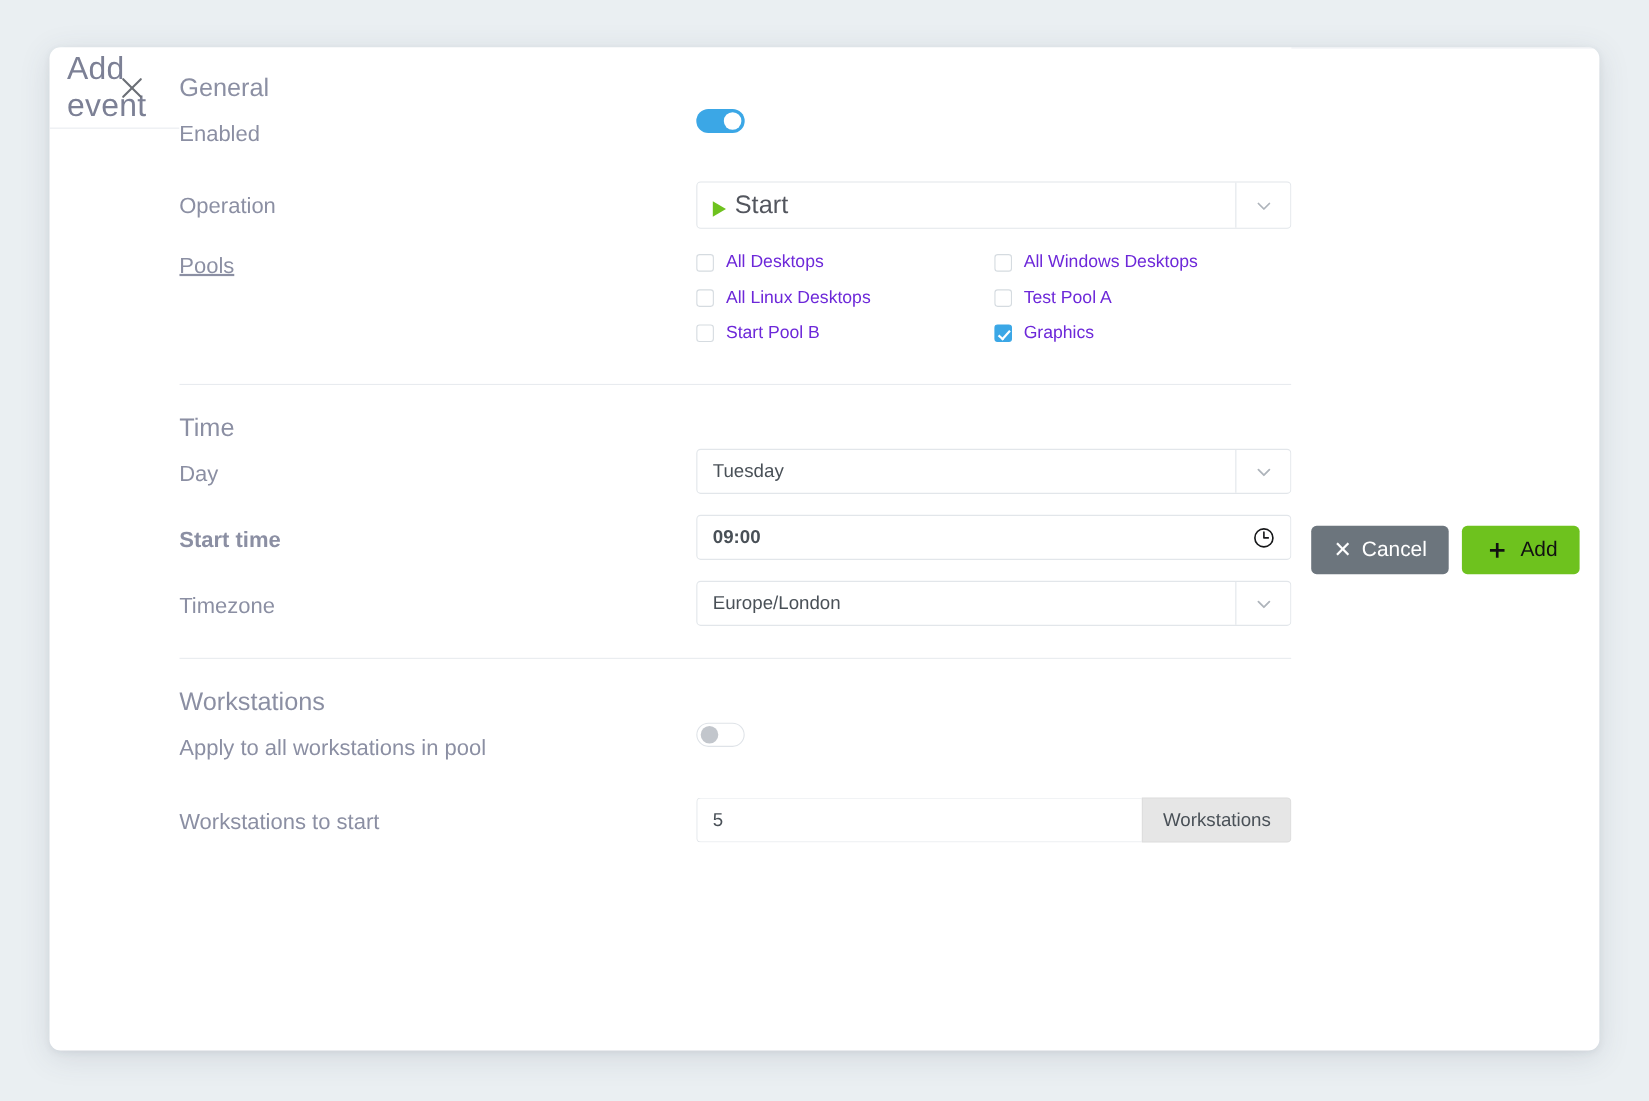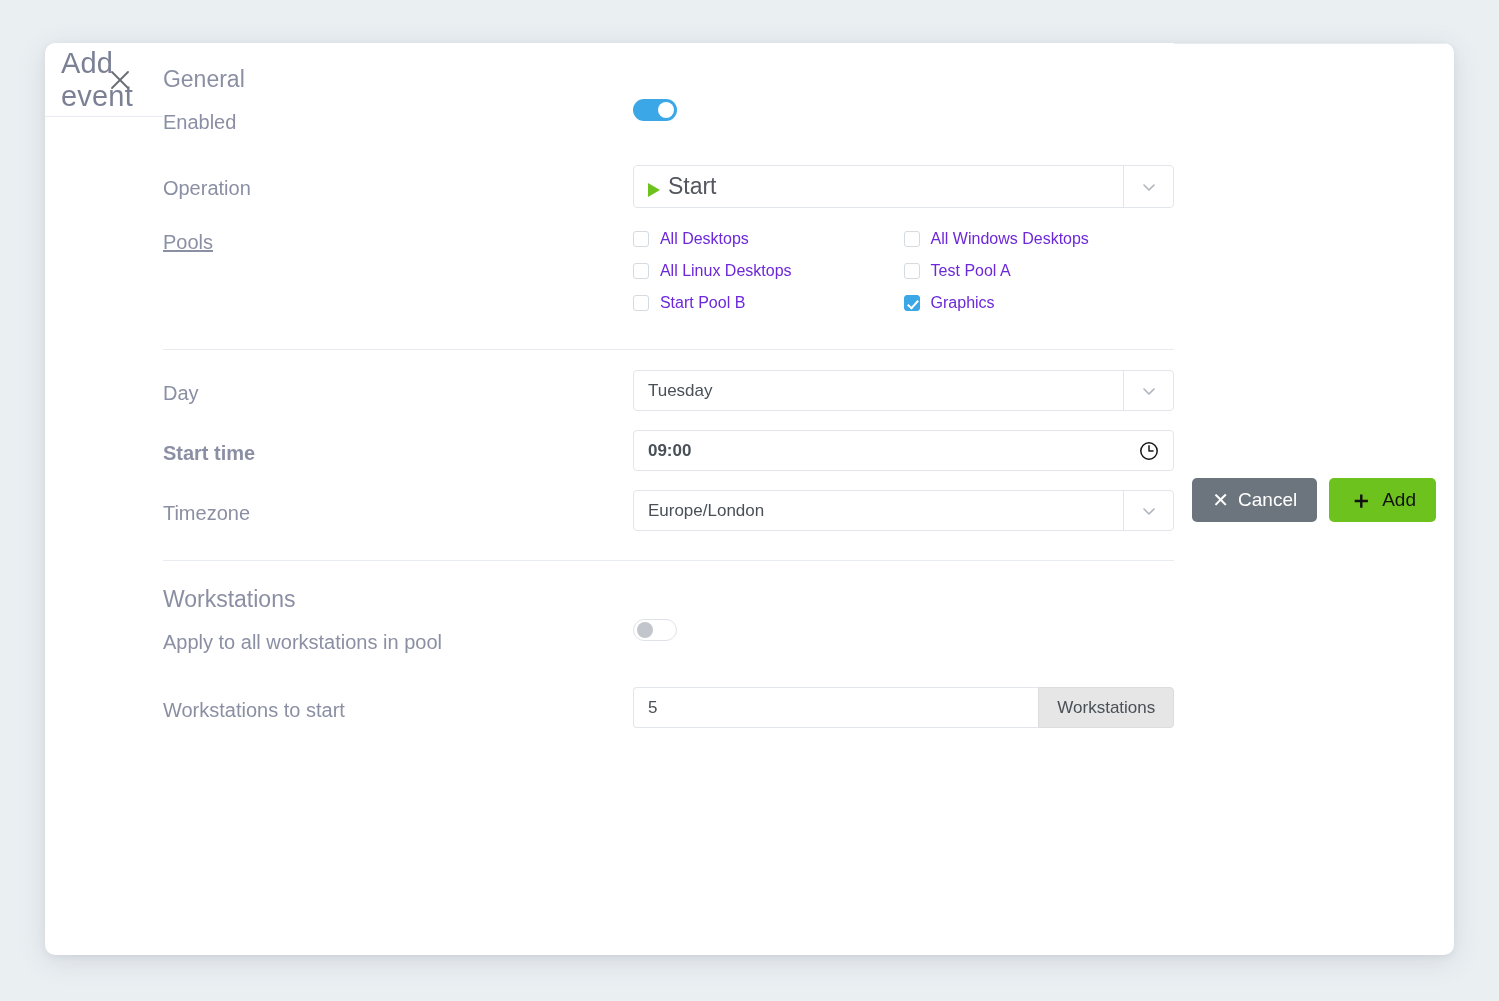--- a/index.html
+++ b/index.html
@@ -319,20 +319,21 @@
               <span class="cbx checked"></span>
               <span class="pool-label">Graphics</span>
             </div>
             <div></div>
           </div>
         </div>
       </div>
     </div>
 
     <div class="section" style="margin-top:30px; padding-top:16px;">
+      <div class="section-title">Time</div>
 
       <div class="row" style="margin-top:4px;">
         <div class="row-label">Day</div>
         <div class="row-control">
           <div class="field select">
             <span class="val">Tuesday</span>
             <span class="chev">
               <svg width="16" height="16" viewBox="0 0 16 16" fill="none" stroke="#aeb4bb" stroke-width="1.6" stroke-linecap="round" stroke-linejoin="round">
                   <polyline points="3,6 8,11 13,6"></polyline>
                 </svg>

